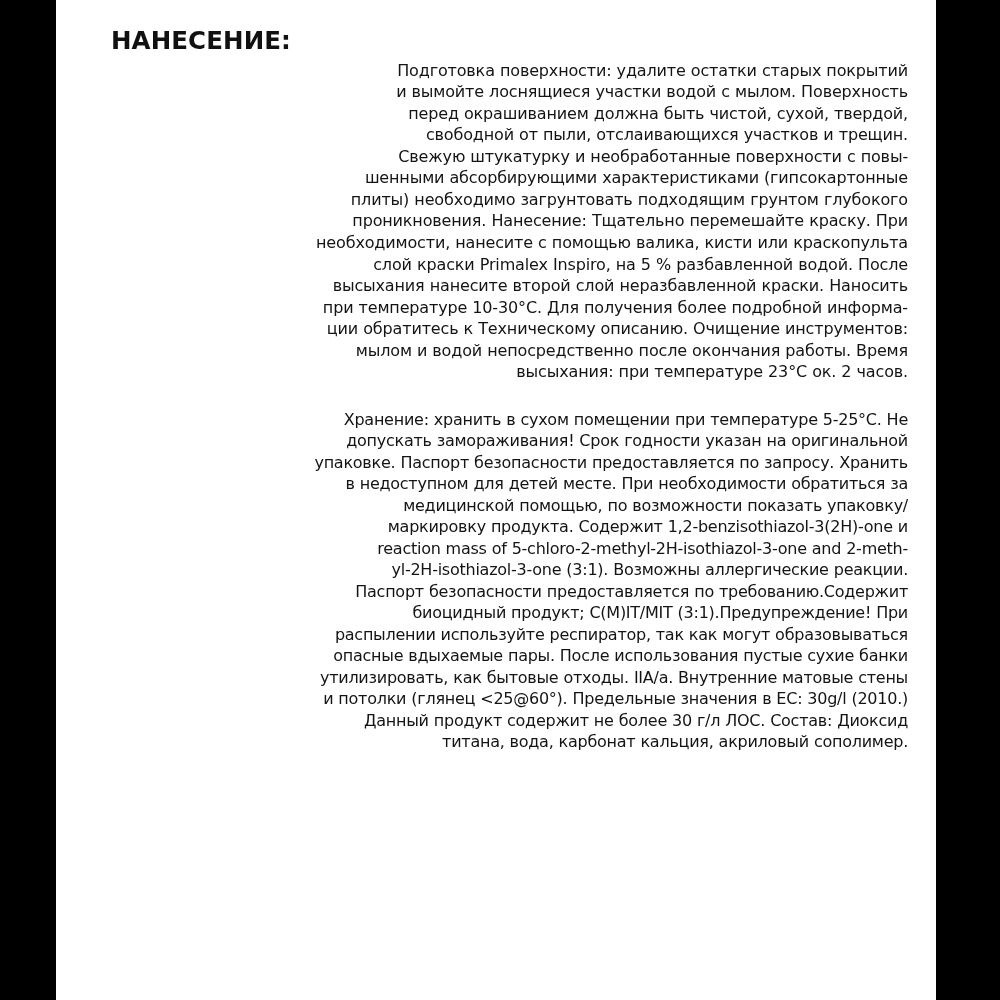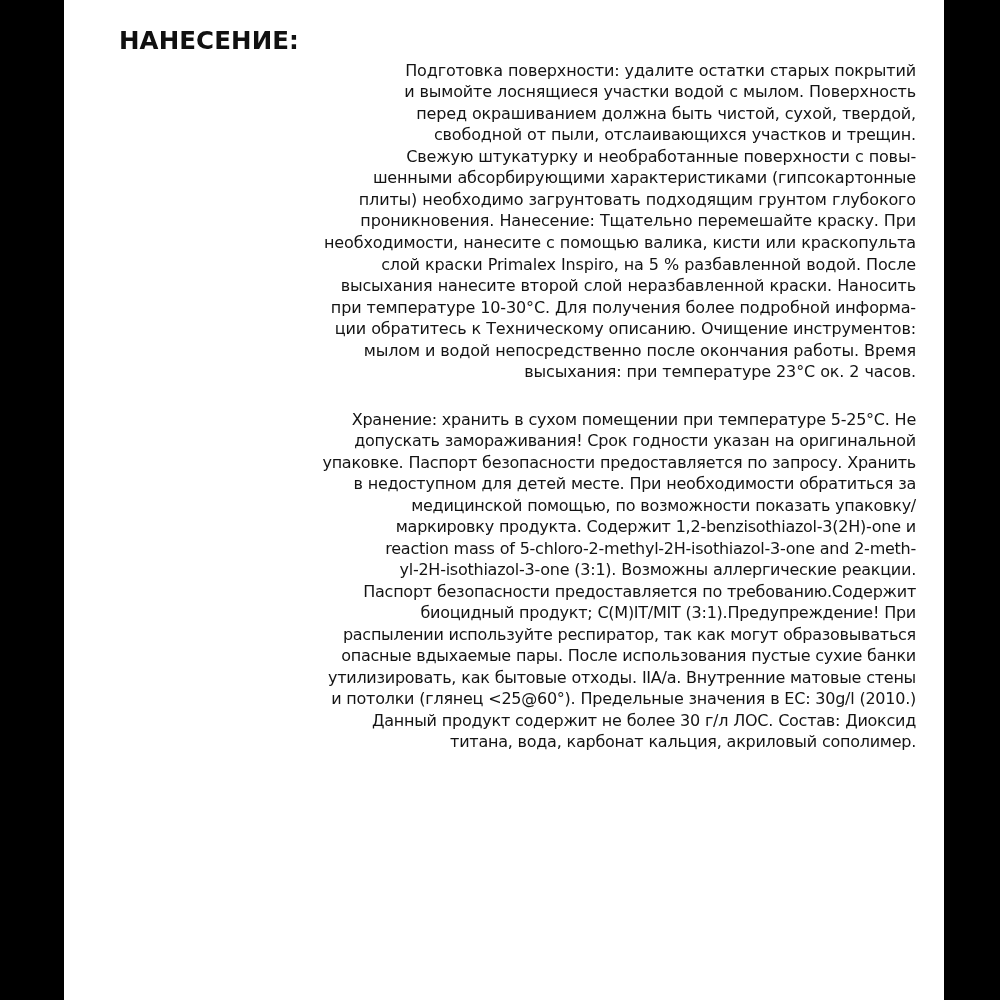--- a/index.html
+++ b/index.html
@@ -11,21 +11,21 @@
     width: 1000px;
     height: 1000px;
     background: #000000;
     position: relative;
     overflow: hidden;
     box-sizing: border-box;
     font-family: "DejaVu Sans", "Liberation Sans", sans-serif;
   }
   .sheet {
     position: absolute;
-    left: 64px;
+    left: 56px;
     top: 0px;
     width: 880px;
     height: 1000px;
     background: #ffffff;
     box-sizing: border-box;
     padding: 26px 28px 0 55px;
   }
   .section {
     margin-bottom: 0;
   }

